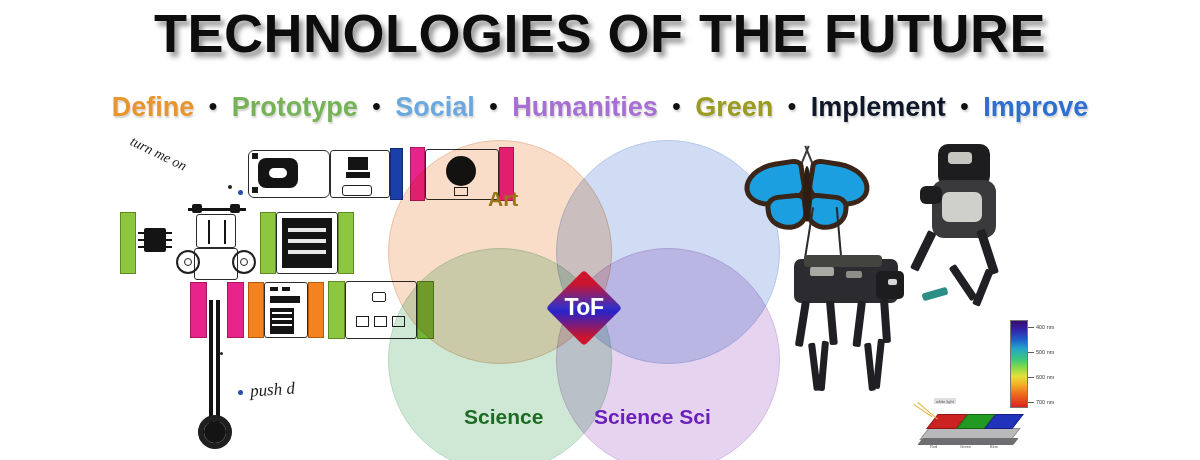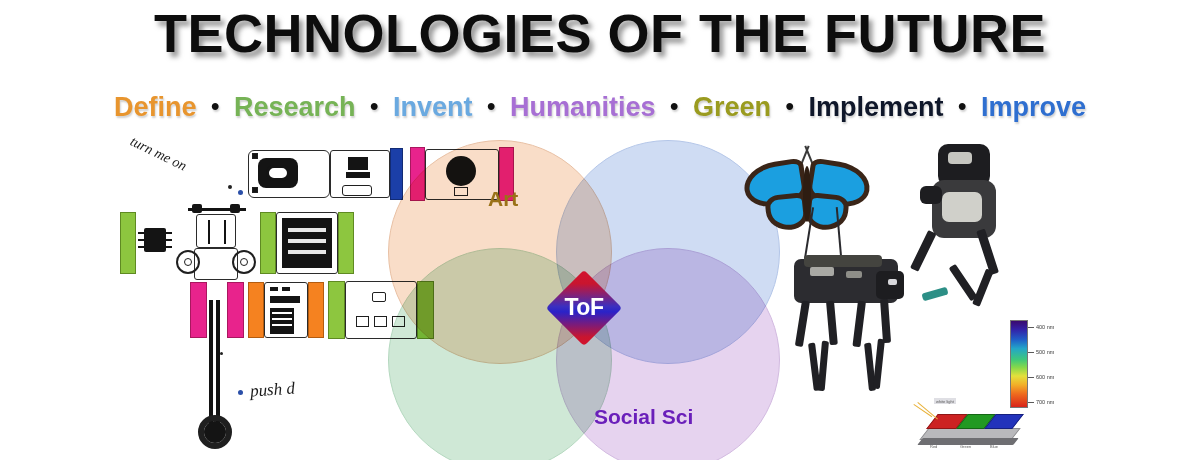--- a/index.html
+++ b/index.html
@@ -172,23 +172,23 @@
 </head>
 <body>
 
 <div id="slide">
 
   <div id="title">TECHNOLOGIES OF THE FUTURE</div>
 
   <div id="subtitle">
     <span class="step" style="color: rgb(232, 149, 46);">Define</span>
     <span class="sep">•</span>
-    <span class="step" style="color: rgb(118, 179, 86);">Research</span>
-    <span class="sep">•</span>
-    <span class="step" style="color: rgb(106, 169, 224);">Invent</span>
+    <span class="step" style="color: rgb(118, 179, 86);">Prototype</span>
+    <span class="sep">•</span>
+    <span class="step" style="color: rgb(106, 169, 224);">Social</span>
     <span class="sep">•</span>
     <span class="step" style="color: rgb(167, 111, 212);">Humanities</span>
     <span class="sep">•</span>
     <span class="step" style="color: rgb(154, 155, 31);">Green</span>
     <span class="sep">•</span>
     <span class="step" style="color: #0f172a;">Implement</span>
     <span class="sep">•</span>
     <span class="step" style="color: rgb(47, 111, 208);">Improve</span>
   </div>
 
@@ -279,21 +279,22 @@
     <div class="dot-dark" style="left:100px; top:212px; width:3px; height:3px;"></div>
   </div>
 
   <div id="venn">
     <div class="circle" style="left:0px;   top:5px;   width:222px; height:222px; background:#f9ddc8; border:1.5px solid #e8c0a4;"></div>
     <div class="circle" style="left:168px; top:5px;   width:222px; height:222px; background:#cfdcf3; border:1.5px solid #b4c6e8;"></div>
     <div class="circle" style="left:0px;   top:113px; width:222px; height:222px; background:#cfe8d6; border:1.5px solid #b4d8bf;"></div>
     <div class="circle" style="left:168px; top:113px; width:222px; height:222px; background:#e6d3ef; border:1.5px solid #d2bae0;"></div>
 
     <div class="v-label" style="left:100px; top:52px;  color:#9a7218;">Art</div>
-    <div class="v-label" style="left:206px; top:270px; color:#6a1fba;">Social Sci</div>
+    <div class="v-label" style="left:76px;  top:270px; color:#1d6b22;">Science</div>
+    <div class="v-label" style="left:206px; top:270px; color:#6a1fba;">Science Sci</div>
 
     <div id="tof-diamond"></div>
     <div id="tof-text">ToF</div>
   </div>
 
   <div id="butterfly">
     <div class="antenna" style="left:56px; top:2px; width:1.5px; height:26px; transform:rotate(22deg);"></div>
     <div class="antenna" style="left:72px; top:2px; width:1.5px; height:26px; transform:rotate(-22deg);"></div>
 
     <div class="wing" style="left:2px; top:20px; width:62px; height:44px; background:#1b9fe0; border:5px solid #3a2518;

